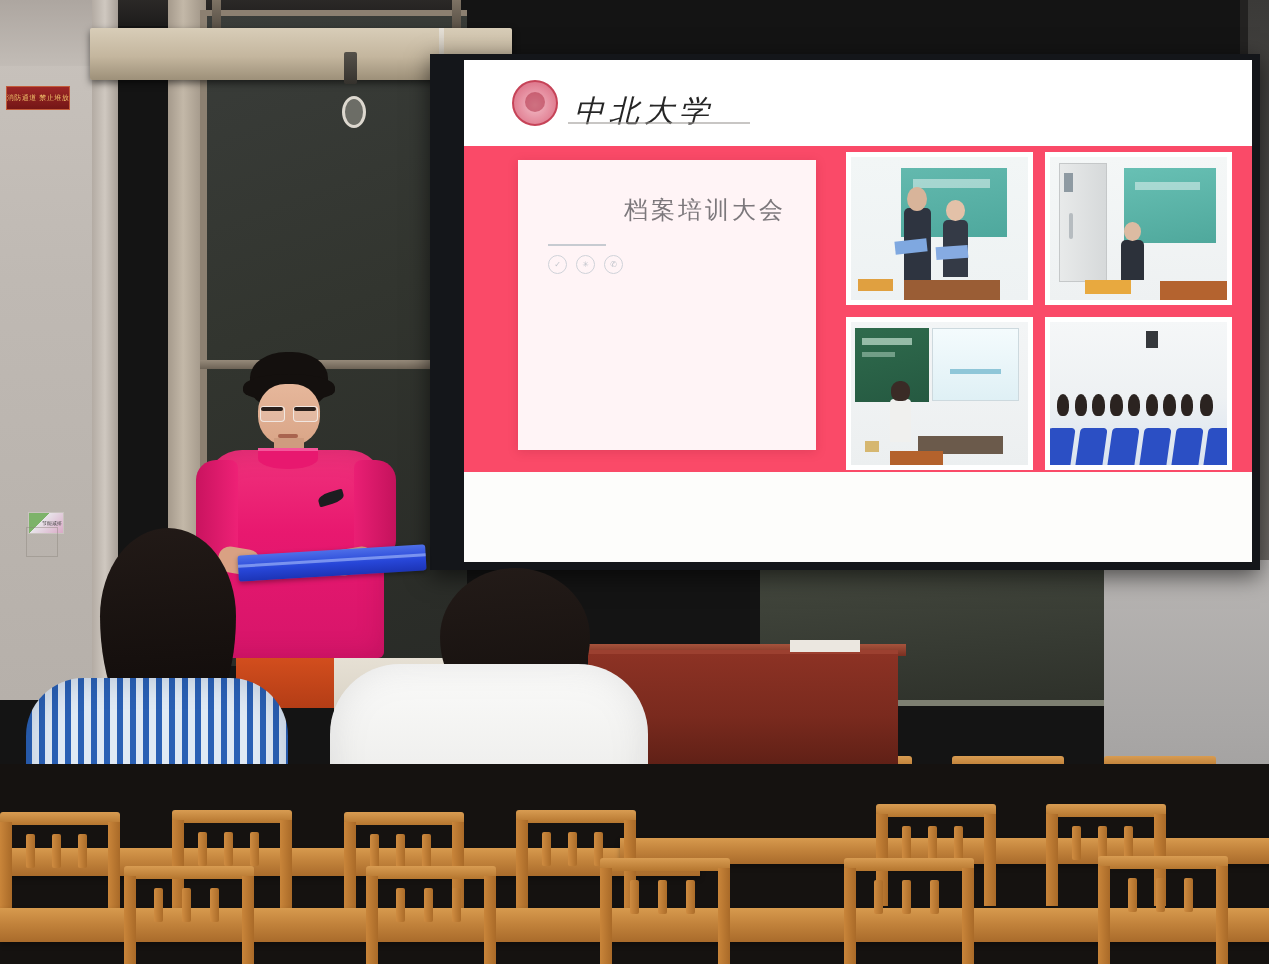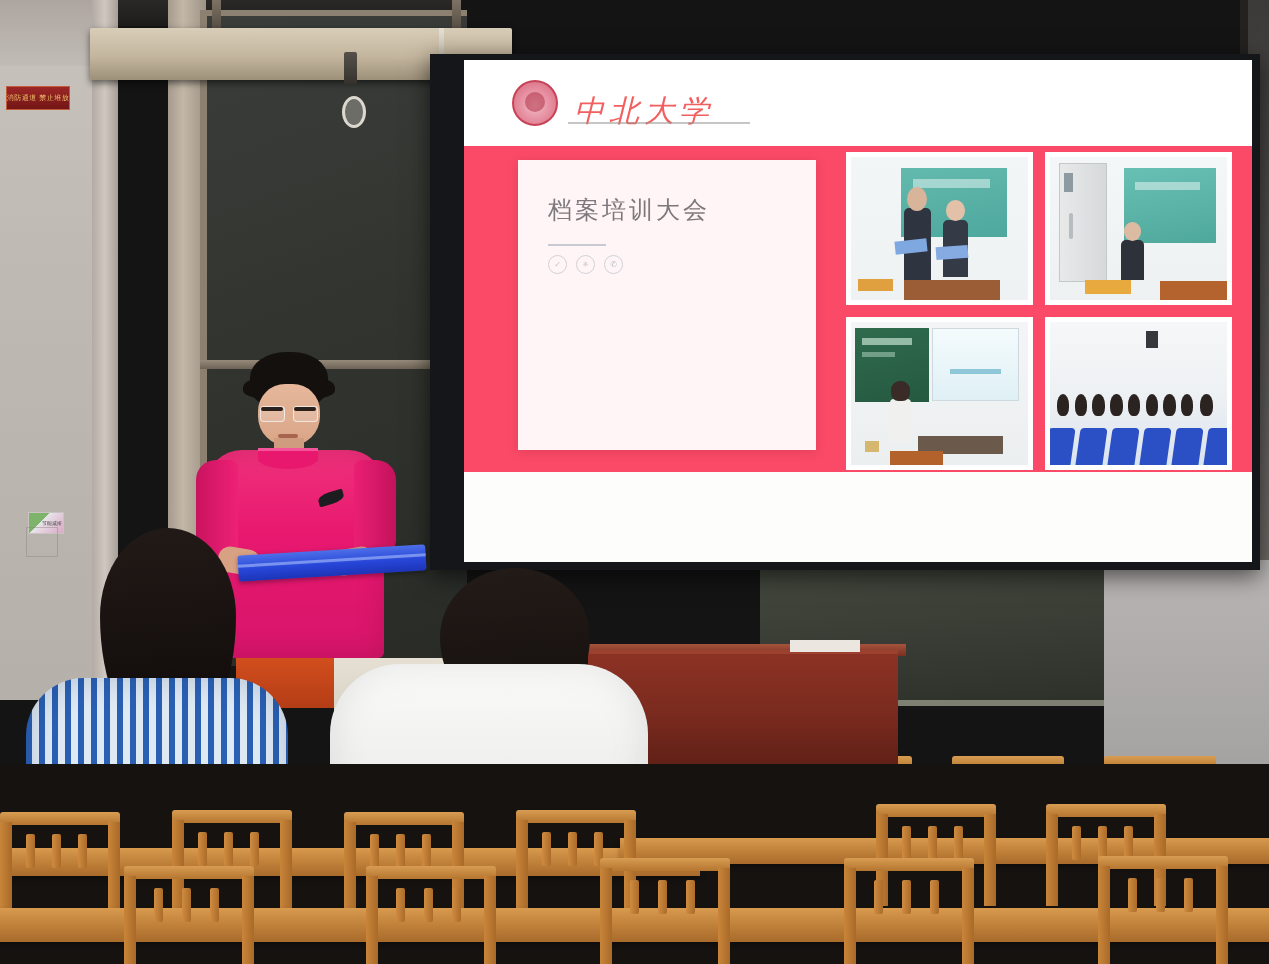--- a/index.html
+++ b/index.html
@@ -216,21 +216,21 @@
     position:absolute; left:50%; top:48%;
     transform: translate(-50%,-50%);
     width: 20px; height: 20px;
     border-radius: 50%;
     background: rgba(170,32,56,0.55);
   }
   .logo-text {
     margin-left: 16px;
     font-family: "Liberation Serif", serif;
     font-size: 30px;
-    color: #ef4444;
+    color: #000000;
     letter-spacing: 5px;
     font-style: italic;
     white-space: nowrap;
     position: relative;
     opacity: .85;
     margin-top: 16px;
   }
   .logo-underline {
     position: absolute;
     left: 104px; top: 62px;
@@ -249,20 +249,21 @@
 
   
   .text-card {
     position: absolute;
     left: 54px; top: 100px;
     width: 298px; height: 290px;
     background: rgba(255,255,255,0.94);
     box-shadow: 0 2px 10px rgba(120,20,40,0.18);
     padding: 34px 30px;
     box-sizing: border-box;
+    text-align: right;
   }
   .card-title {
     font-family: "Liberation Serif", serif;
     font-size: 24px;
     color: #5c5a5e;
     letter-spacing: 3px;
     margin: 0 0 16px 0;
     opacity: .8;
   }
   .card-body {

